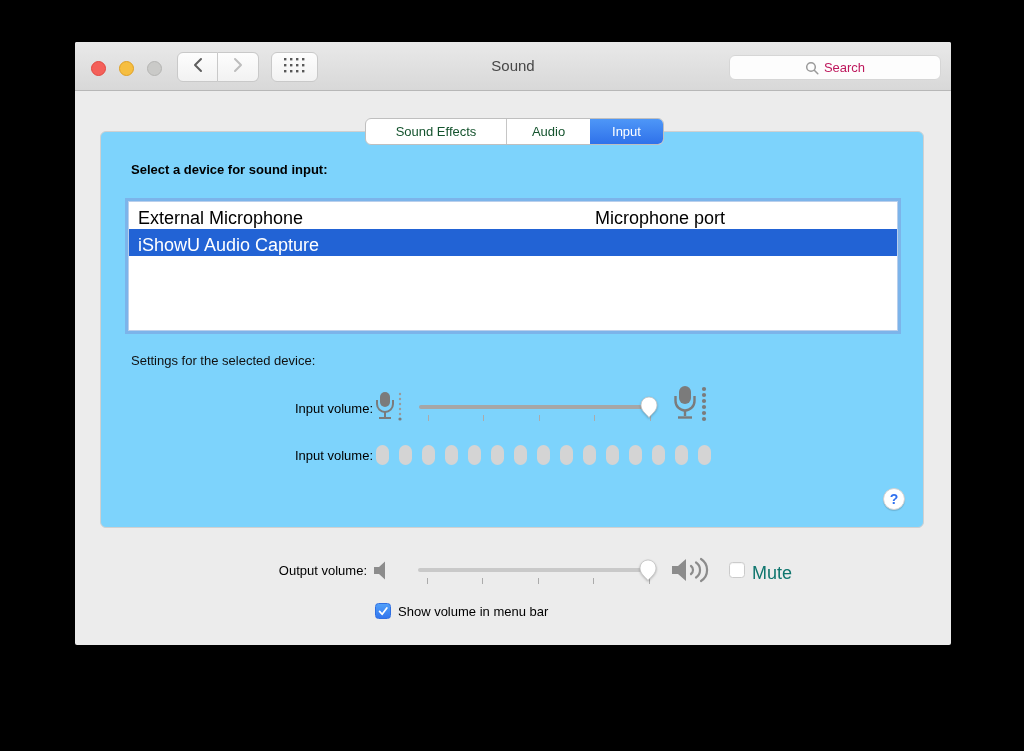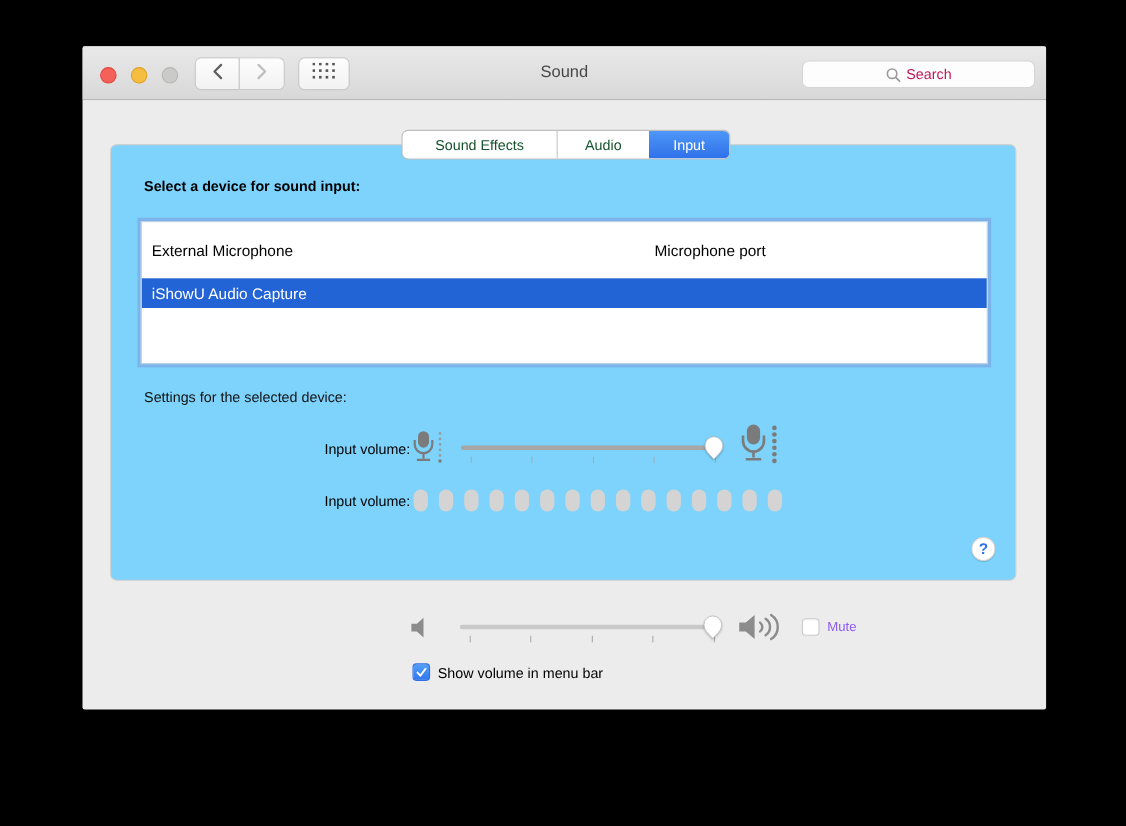--- a/index.html
+++ b/index.html
@@ -38,21 +38,21 @@
   
   .panel{position:absolute;left:25px;top:89px;width:824px;height:397px;background:#7dd3fc;
     border:1px solid #d0d0d0;border-radius:6px;box-sizing:border-box;}
   .section-label{position:absolute;left:30px;top:30px;font-size:13px;font-weight:bold;color:#000;}
   .table-wrap{position:absolute;left:27px;top:69px;width:770px;height:130px;background:#fff;
     border:1px solid #b9cfec;box-shadow:0 0 0 3px rgba(124,169,228,.75);box-sizing:border-box;}
   .thead{position:relative;height:26px;border-bottom:1px solid #d8d8d8;font-size:12px;color:#4a4a4a;}
   .th-name{position:absolute;left:12px;top:6px;}
   .th-type{position:absolute;left:466px;top:6px;}
   .col-divider{position:absolute;left:458px;top:0;width:1px;height:26px;background:#dedede;}
-  .trow{position:relative;height:27px;font-size:14px;color:#000;margin-top:12px;}
+  .trow{position:relative;height:27px;font-size:18px;color:#000;}
   .trow .cell-name{position:absolute;left:9px;top:6px;}
   .trow .cell-type{position:absolute;left:466px;top:6px;}
   .trow.selected{background:#2263d5;color:#fff;}
   .settings-label{position:absolute;left:30px;top:221px;font-size:13px;color:#111;}
   .row-label{position:absolute;left:0;width:272px;text-align:right;font-size:13px;color:#000;}
   .slider{position:absolute;width:237px;height:30px;}
   .slider .track{position:absolute;left:0;top:13px;width:100%;height:4px;border-radius:2px;}
   .slider.dark .track{background:#a6a6a6;}
   .slider.light .track{background:#c9c9c9;}
   .tick{position:absolute;top:23px;width:1px;height:6px;background:#ababab;}
@@ -64,21 +64,21 @@
     background:#fff;border:1px solid #d2d2d2;box-shadow:0 1px 1px rgba(0,0,0,.15);
     display:flex;align-items:center;justify-content:center;
     color:#2f70ef;font-size:14px;font-weight:bold;box-sizing:border-box;}
   
   .out-label{position:absolute;left:0;top:521px;width:292px;text-align:right;font-size:13px;color:#000;}
   .checkbox{width:16px;height:16px;border-radius:3.5px;box-sizing:border-box;
     display:flex;align-items:center;justify-content:center;}
   .checkbox.unchecked{background:#fff;border:1px solid #cbcbcb;box-shadow:inset 0 1px 1px rgba(0,0,0,.05);}
   .checkbox.checked{background:linear-gradient(180deg,#51a0f9,#3276ee);border:1px solid #2f6fe2;}
   .mute-box{position:absolute;left:654px;top:520px;}
-  .mute-label{position:absolute;left:677px;top:521px;font-size:12px;color:#8b5cf6;}
+  .mute-label{position:absolute;left:677px;top:521px;font-size:18px;color:#0f766e;}
   .showvol-box{position:absolute;left:300px;top:561px;}
   .showvol-label{position:absolute;left:323px;top:562px;font-size:13px;color:#000;}
   .icon-at{position:absolute;}
 </style>
 </head>
 <body>
 
 <div class="window">
 
   <div class="titlebar">
@@ -225,20 +225,21 @@
       <div class="pill"></div>
         <div class="pill"></div>
         <div class="pill"></div>
     </div>
 
     <div class="helpbtn">
       <span>?</span>
     </div>
   </div>
 
+  <div class="out-label">Output volume:</div>
 
   <span class="icon-at" style="left:298px;top:518px;">
     <svg width="20" height="21" viewBox="0 0 20 21">
         <path d="M1,7 h5 L12,1.5 v18 L6,14 H1 z" fill="#8c8c8c"></path>
       </svg>
   </span>
 
   <div class="slider light" style="left:343px;top:513px;">
     <div class="track"></div>
     <span class="tick" style="left:3.8%;"></span>

